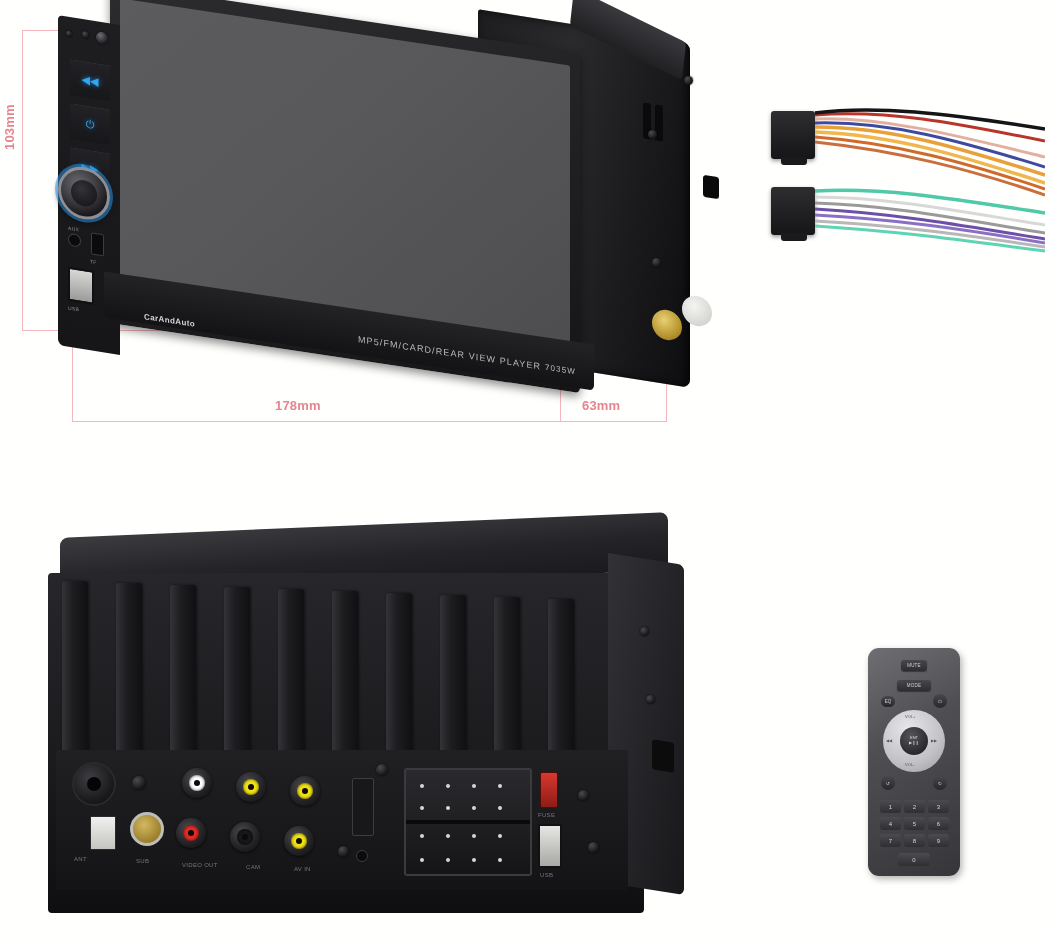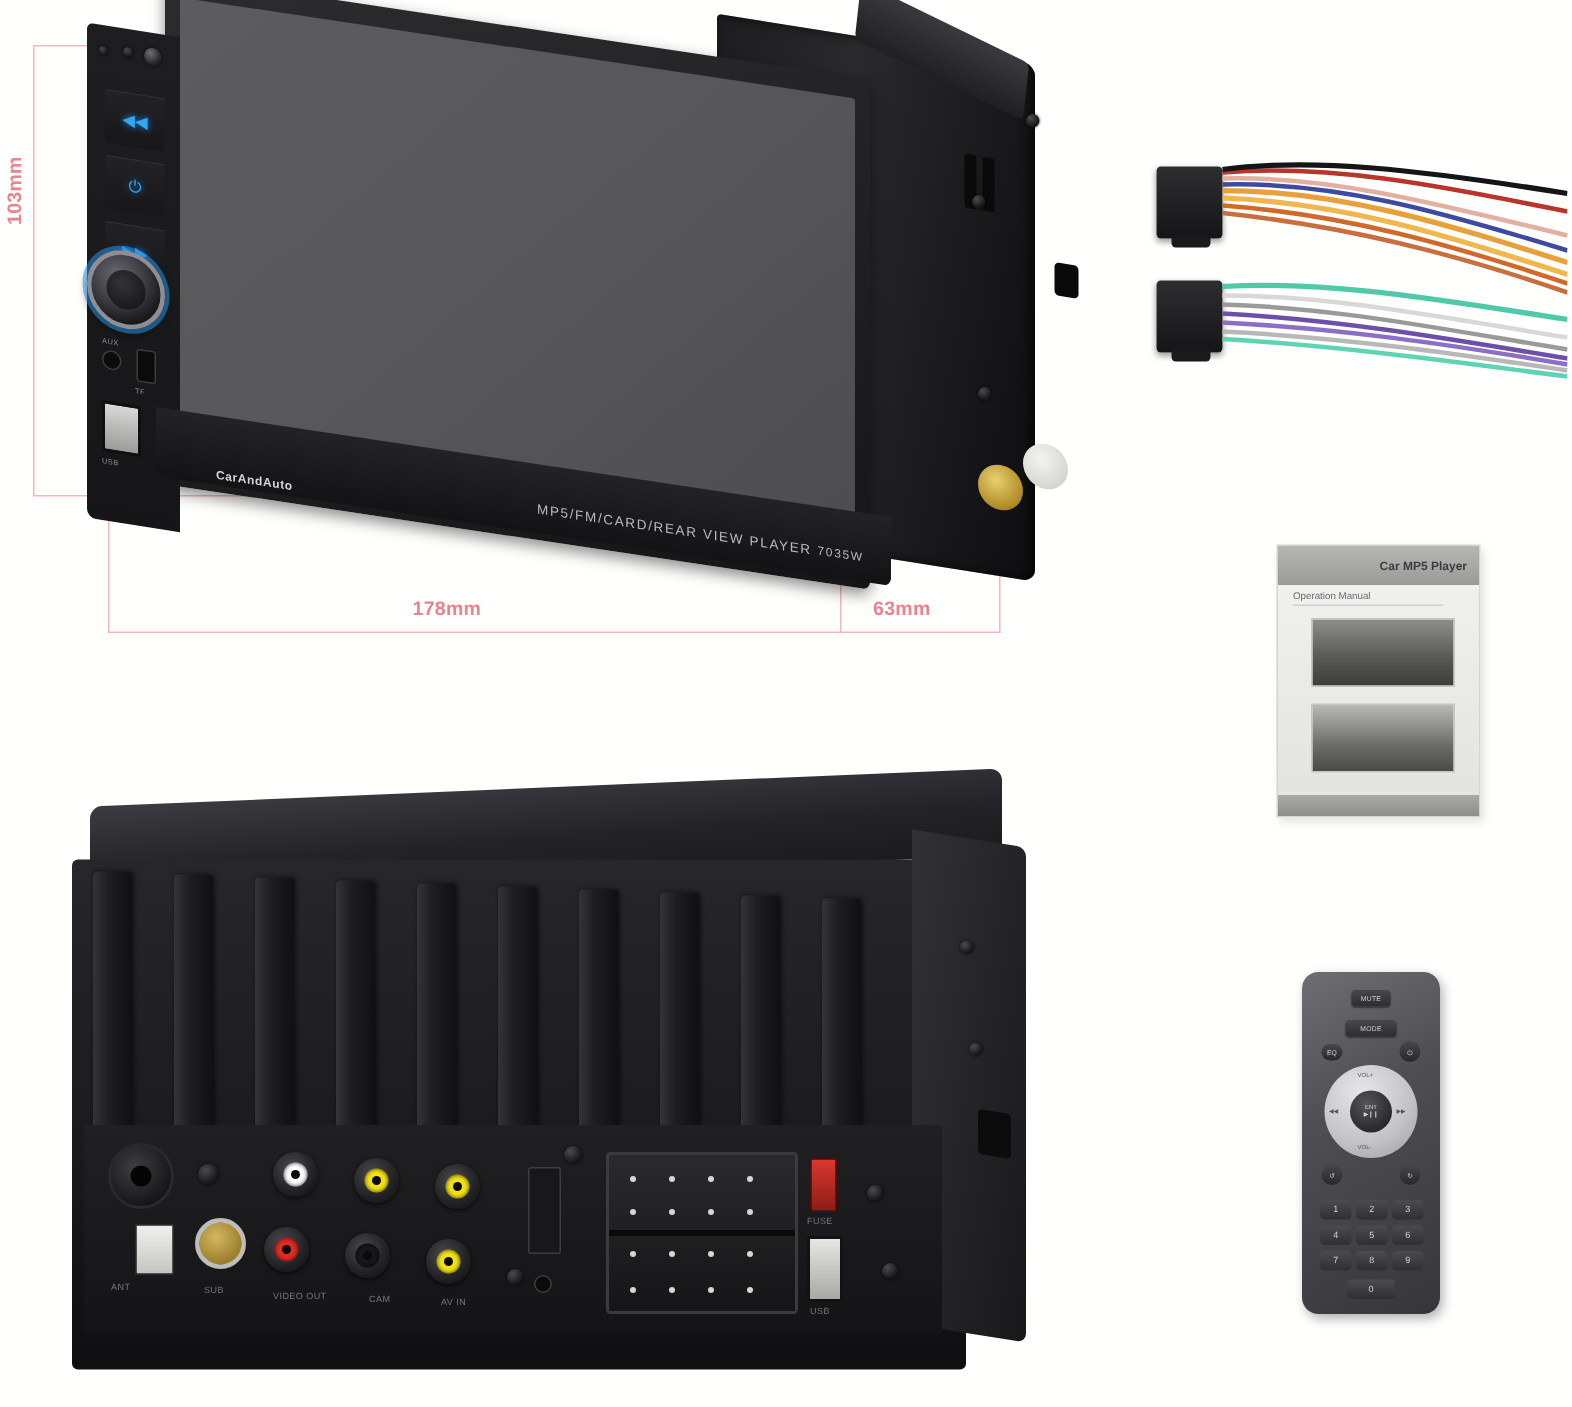--- a/index.html
+++ b/index.html
@@ -621,29 +621,20 @@
       <path d="M60 96  C 130 92, 200 104, 290 118" stroke="#4fc9a8" stroke-width="3.5" fill="none"></path>
       <path d="M60 102 C 132 102, 202 116, 290 130" stroke="#d8d8d8" stroke-width="3" fill="none"></path>
       <path d="M60 108 C 134 110, 204 124, 290 138" stroke="#9a9a9a" stroke-width="3" fill="none"></path>
       <path d="M60 114 C 136 118, 206 130, 290 144" stroke="#6d4fa8" stroke-width="3" fill="none"></path>
       <path d="M60 120 C 138 124, 208 134, 290 148" stroke="#8a6fc4" stroke-width="3" fill="none"></path>
       <path d="M60 126 C 140 130, 210 140, 290 152" stroke="#b8b8b8" stroke-width="3" fill="none"></path>
       <path d="M60 131 C 142 136, 212 146, 290 156" stroke="#5fd4b4" stroke-width="3" fill="none"></path>
     </svg>
   </div>
 
-  <div id="manual">
-    <div id="manual-header">
-      <span id="manual-title">Car MP5 Player</span>
-    </div>
-    <div id="manual-sub">Operation Manual</div>
-    <div class="manual-img" id="manual-img-1"></div>
-    <div class="manual-img" id="manual-img-2"></div>
-    <div id="manual-footer"></div>
-  </div>
 
   <div id="remote">
     <div class="rbtn" style="left:33px;top:12px;width:26px;height:11px;">MUTE</div>
     <div class="rbtn" style="left:29px;top:32px;width:34px;height:11px;">MODE</div>
     <div class="rbtn-round" style="left:13px;top:48px;width:14px;height:11px;border-radius:6px;">EQ</div>
     <div class="rbtn-round" style="left:65px;top:46px;width:14px;height:14px;">⏻</div>
 
     <div id="dpad">
       <span class="dpad-mark" style="left:22px;top:4px;">VOL+</span>
       <span class="dpad-mark" style="left:22px;top:52px;">VOL-</span>

